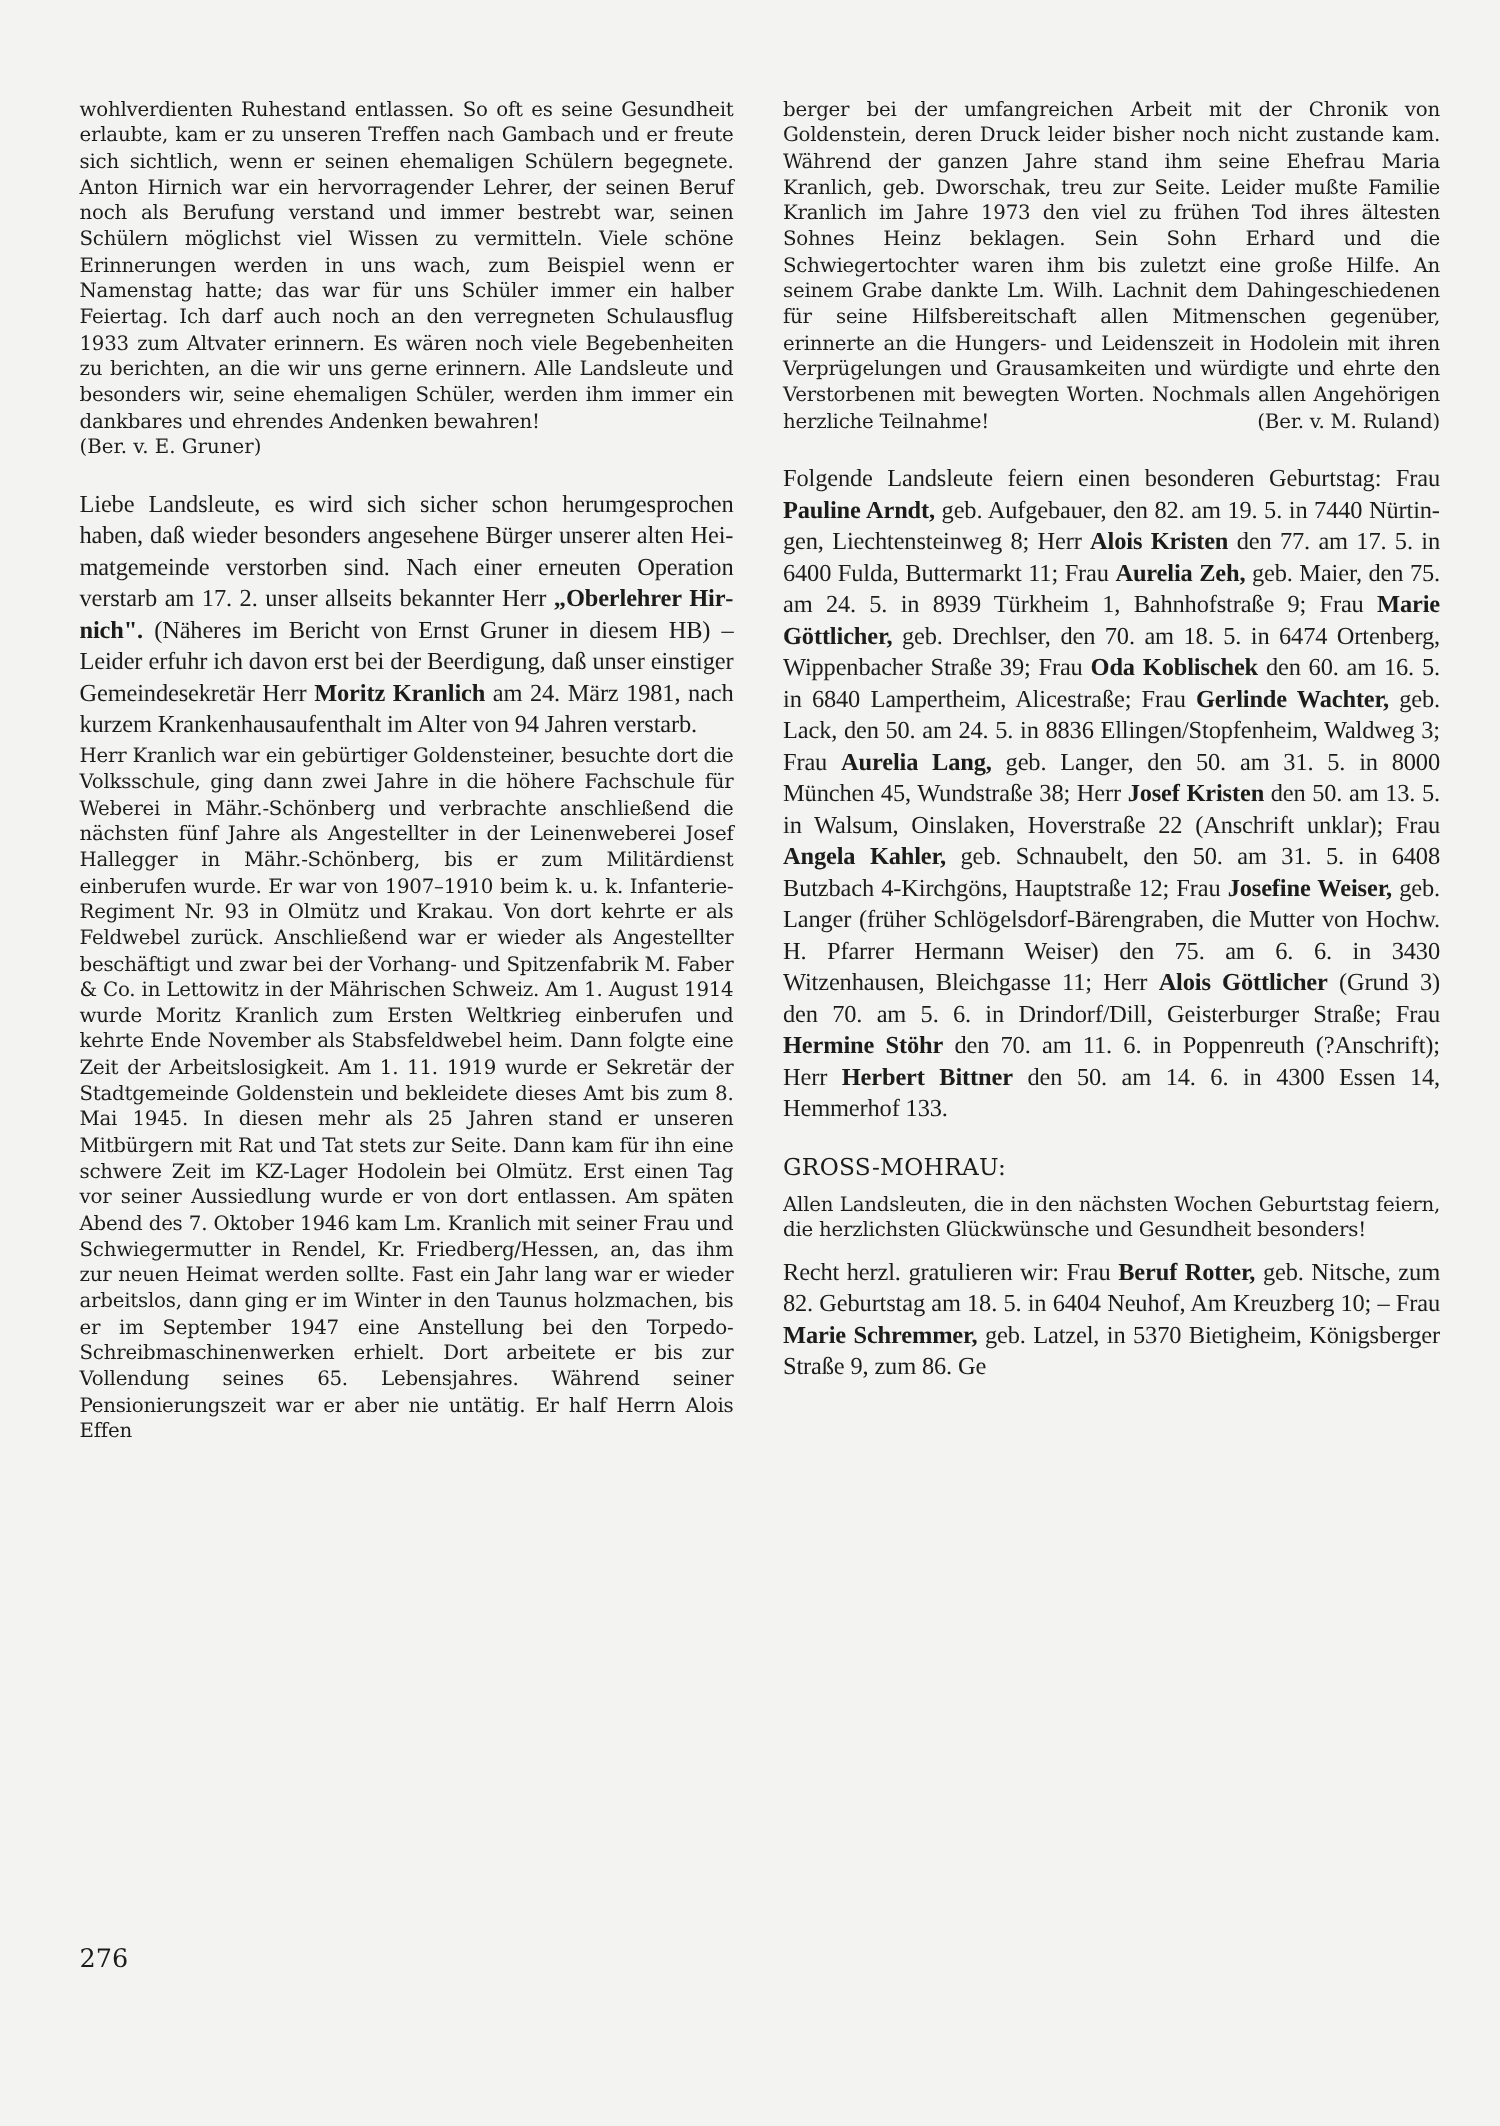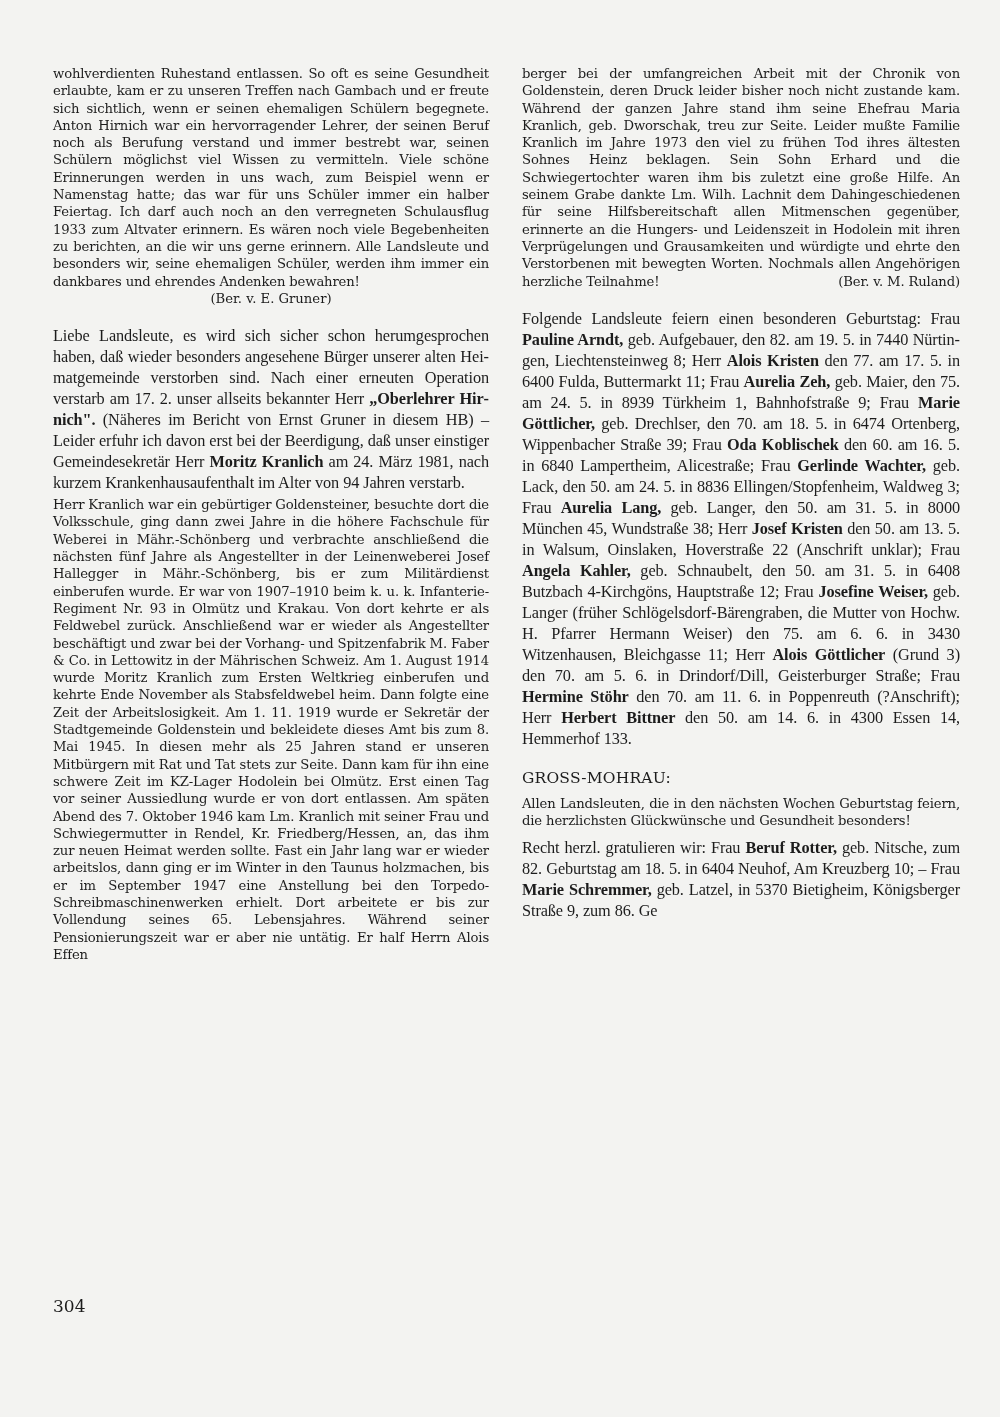--- a/index.html
+++ b/index.html
@@ -36,21 +36,21 @@
       line-height: 17.3px;
       letter-spacing: -0.15px;
     }
     .large {
       font-size: 16.3px;
       line-height: 21px;
       letter-spacing: -0.1px;
       font-family: Liberation Serif, serif;
     }
     .sig {
-      text-align: center;
+      text-align: left;
       font-size: 13.2px;
       line-height: 17.3px;
     }
     .sig-inline {
       float: right;
     }
     b { font-weight: bold; }
 
     .gap-sm { height: 8px; }
     .gap-lg { height: 18px; }
@@ -104,14 +104,14 @@
 
     <div class="heading">GROSS-MOHRAU:</div>
 
     <p class="small">Allen Landsleuten, die in den nächsten Wochen Geburtstag feiern, die herzlichsten Glückwünsche und Gesundheit besonders!</p>
 
     <div class="gap-sm"></div>
 
     <p class="large"><span>Recht herzl. gratulieren wir: Frau </span><b>Beruf Rot­ter,</b><span> geb. Nitsche, zum 82. Geburtstag am 18. 5. in 6404 Neuhof, Am Kreuzberg 10; – Frau </span><b>Marie Schremmer,</b><span> geb. Latzel, in 5370 Bie­tigheim, Königsberger Straße 9, zum 86. Ge­</span></p>
   </div>
 
-  <div class="page-number">304</div>
+  <div class="page-number">276</div>
 </div>
 
 </body></html>

